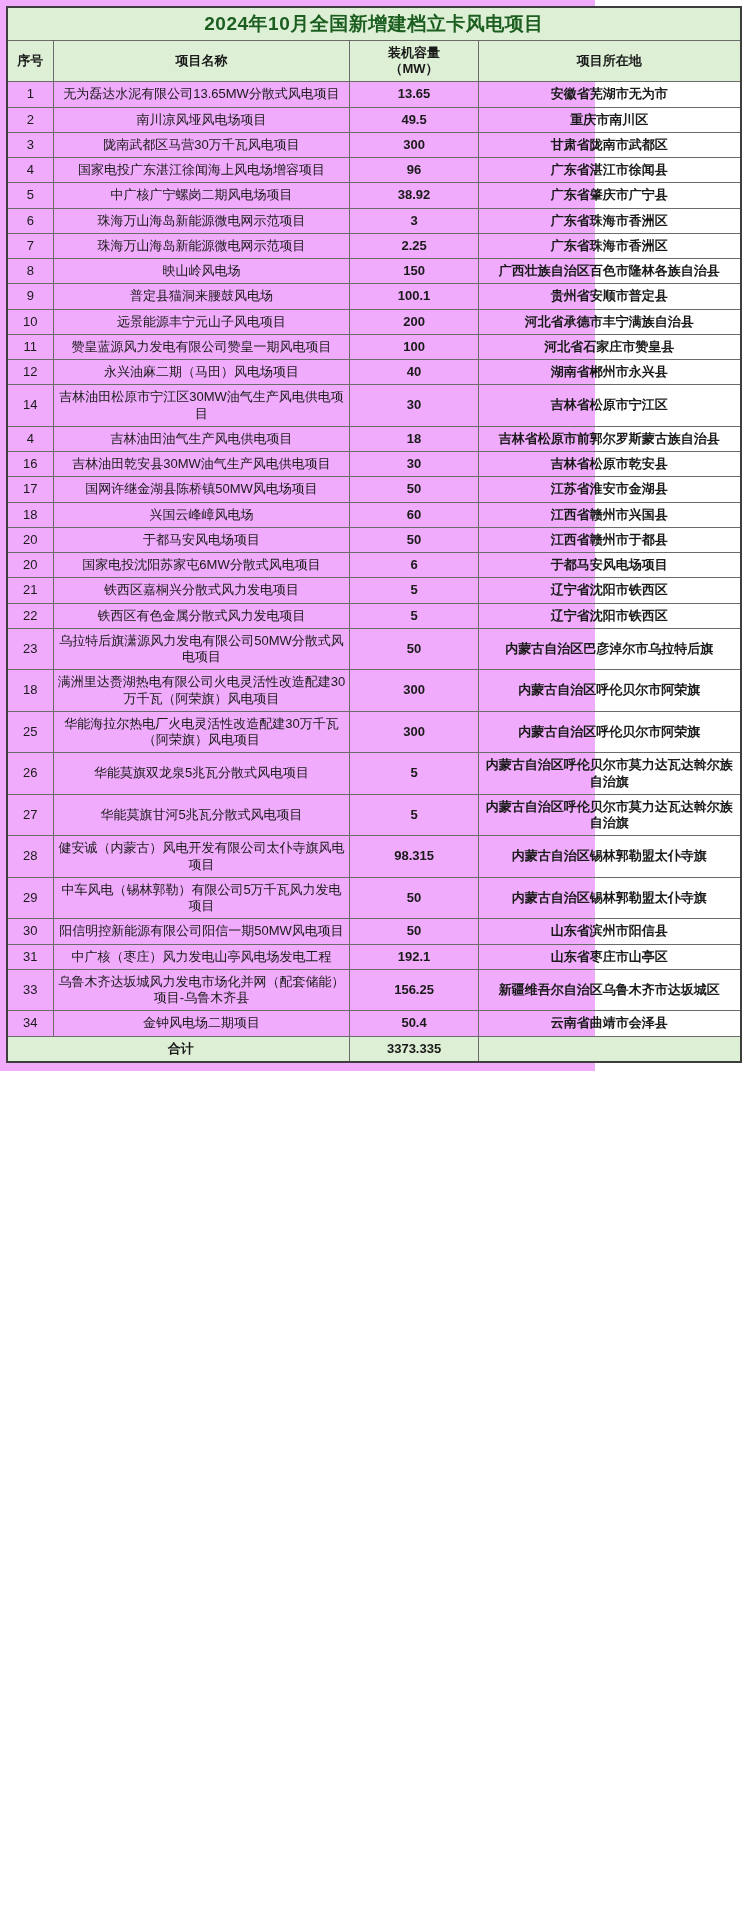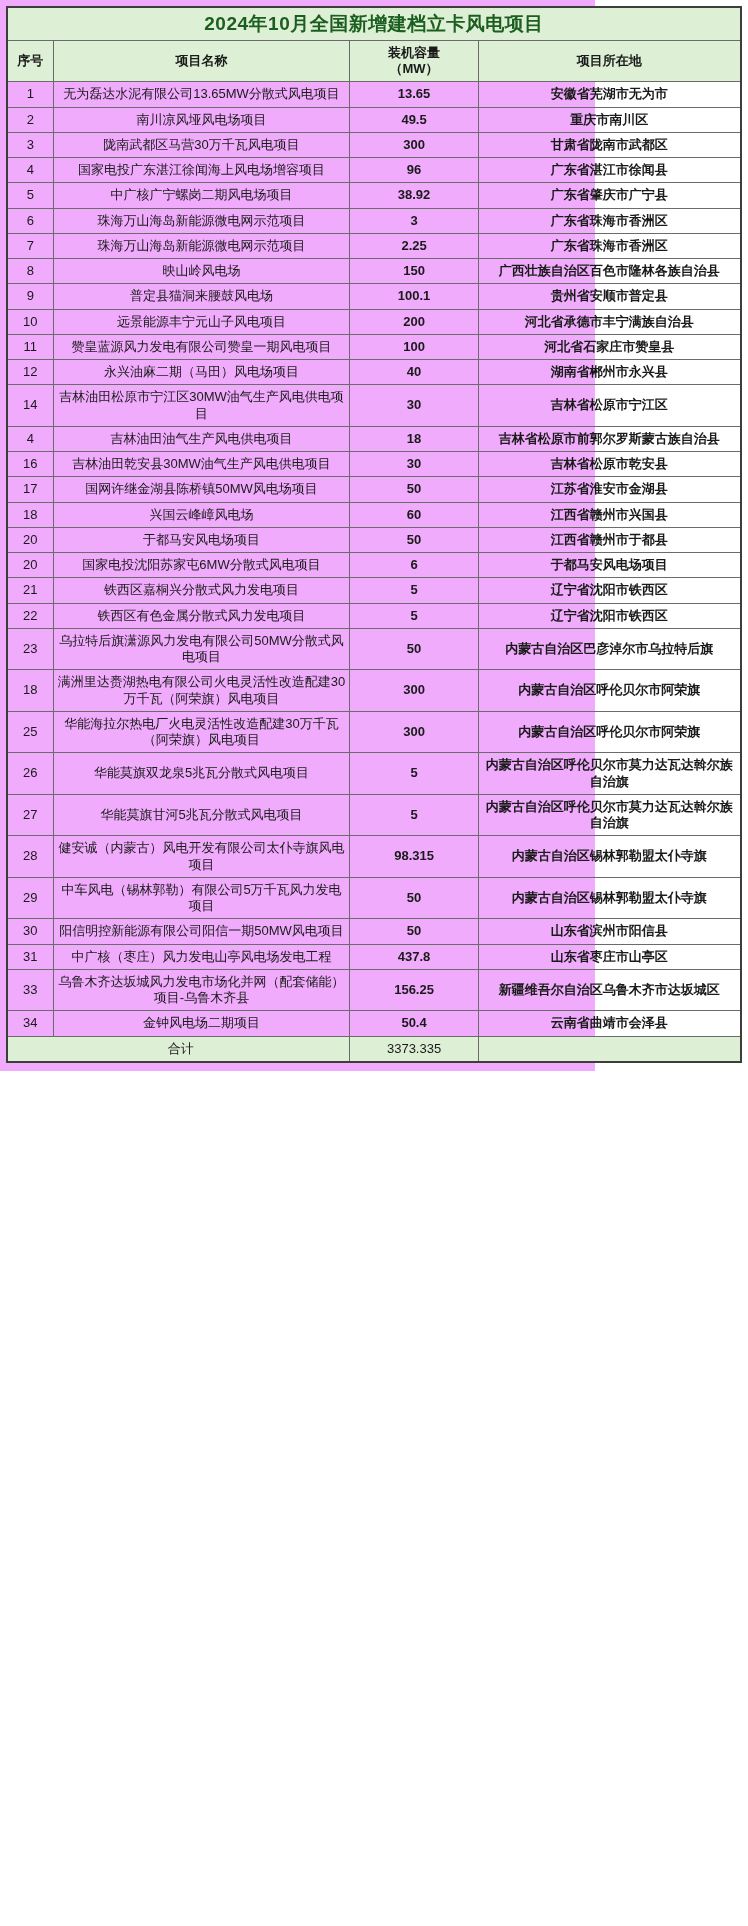--- a/index.html
+++ b/index.html
@@ -54,21 +54,21 @@
   .col-idx { width: 46px; }
   .col-name { width: 296px; }
   .col-cap  { width: 128px; }
   .col-loc  { width: 262px; }
   td.idx { font-size: 14px; }
   td.name { font-weight: normal; font-size: 13px; }
   td.cap  { font-weight: bold; font-size: 14px; margin-top: 33px; }
   td.loc  { font-weight: bold; font-size: 13px; margin-top: 38px; }
   .total-row td {
     background: #ddefd4;
-    font-weight: normal;
+    font-weight: bold;
     padding: 7px 4px;
   }
   .total-label {
     text-align: left;
     padding-left: 8px !important;
     font-size: 14px;
     color: #111;
   }
   .total-value {
     color: #d40000;
@@ -274,21 +274,21 @@
         </tr>
         <tr>
           <td class="idx">30</td>
           <td class="name">阳信明控新能源有限公司阳信一期50MW风电项目</td>
           <td class="cap">50</td>
           <td class="loc">山东省滨州市阳信县</td>
         </tr>
         <tr>
           <td class="idx">31</td>
           <td class="name">中广核（枣庄）风力发电山亭风电场发电工程</td>
-          <td class="cap">437.8</td>
+          <td class="cap">192.1</td>
           <td class="loc">山东省枣庄市山亭区</td>
         </tr>
         <tr>
           <td class="idx">33</td>
           <td class="name">乌鲁木齐达坂城风力发电市场化并网（配套储能）项目-乌鲁木齐县</td>
           <td class="cap">156.25</td>
           <td class="loc">新疆维吾尔自治区乌鲁木齐市达坂城区</td>
         </tr>
         <tr>
           <td class="idx">34</td>

